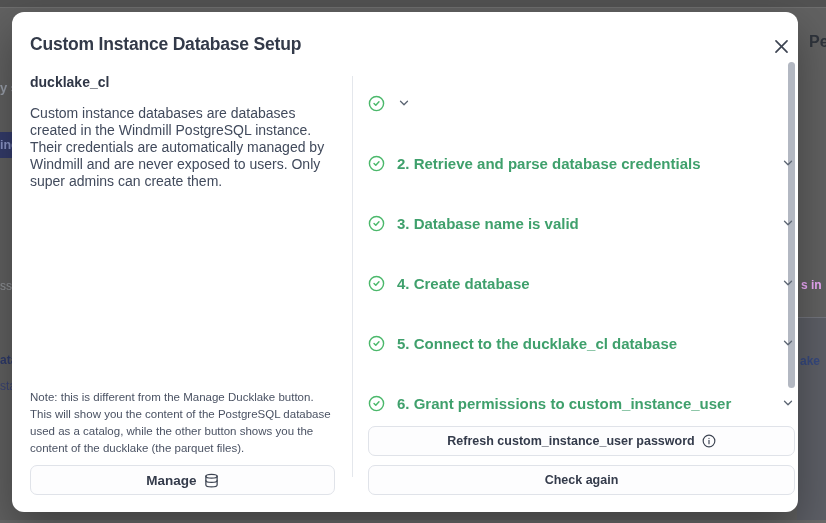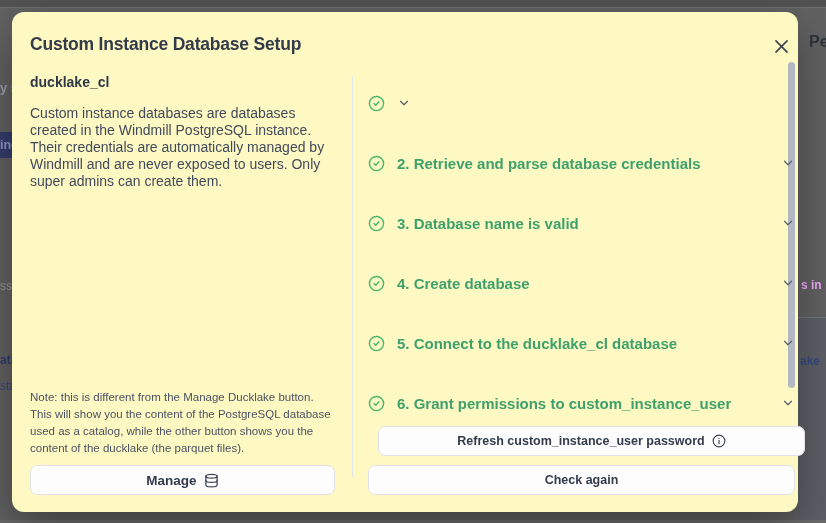--- a/index.html
+++ b/index.html
@@ -15,21 +15,21 @@
   .bg-topbar { position: absolute; left: 0; top: 0; width: 826px; height: 8px; background: #525252; border-bottom: 1px solid #6e6e6e; }
   .bg-bottomline { position: absolute; left: 0; top: 520px; width: 826px; height: 3px; background: #6b6b6b; }
   .bg-frag { position: absolute; font-size: 12px; color: #8d9097; white-space: nowrap; }
   .bg-row-selected { position: absolute; left: 0; top: 132px; width: 15px; height: 26px; background: #343c6b; }
   .bg-right-divider { position: absolute; left: 797px; top: 317px; width: 29px; height: 1px; background: #73757d; }
   .bg-right-block { position: absolute; left: 797px; top: 318px; width: 29px; height: 205px; background: #5d5f66; }
 
   
   .modal {
     position: absolute; left: 12px; top: 12px; width: 786px; height: 500px;
-    background: #fef9c3; border-radius: 12px;
+    background: #ffffff; border-radius: 12px;
     box-shadow: 0 18px 45px rgba(0,0,0,0.35);
   }
   .modal-title {
     position: absolute; left: 18px; top: 22px;
     font-size: 17.5px; font-weight: 700; color: #333a49; letter-spacing: -0.2px;
   }
   .close-btn {
     position: absolute; left: 756px; top: 21px; width: 26px; height: 26px;
     display: flex; align-items: center; justify-content: center; cursor: pointer;
   }
@@ -49,21 +49,21 @@
     position: absolute; left: 18px; top: 377px; width: 308px;
     font-size: 11.5px; line-height: 17px; color: #4a5263;
   }
   .btn {
     position: absolute; height: 30px; background: #fdfdfe;
     border: 1px solid #e0e3e9; border-radius: 7px;
     display: flex; align-items: center; justify-content: center; gap: 7px;
     font-size: 12.5px; font-weight: 600; color: #343b4b; cursor: pointer;
   }
   .manage-btn { left: 18px; top: 453px; width: 305px; }
-  .refresh-btn { left: 356px; top: 414px; width: 427px; margin-left: 10px; }
+  .refresh-btn { left: 356px; top: 414px; width: 427px; }
   .check-btn  { left: 356px; top: 453px; width: 427px; }
 
   
   .steps { position: absolute; left: 356px; top: 0; width: 427px; }
   .step-row {
     position: absolute; left: 0; width: 427px; height: 24px;
     display: flex; align-items: center; gap: 12px; cursor: pointer;
   }
   .step-row .label { flex: 1; font-size: 15px; font-weight: 600; color: #3fa06c; }
   .icon { display: inline-flex; align-items: center; justify-content: center; flex: none; }

